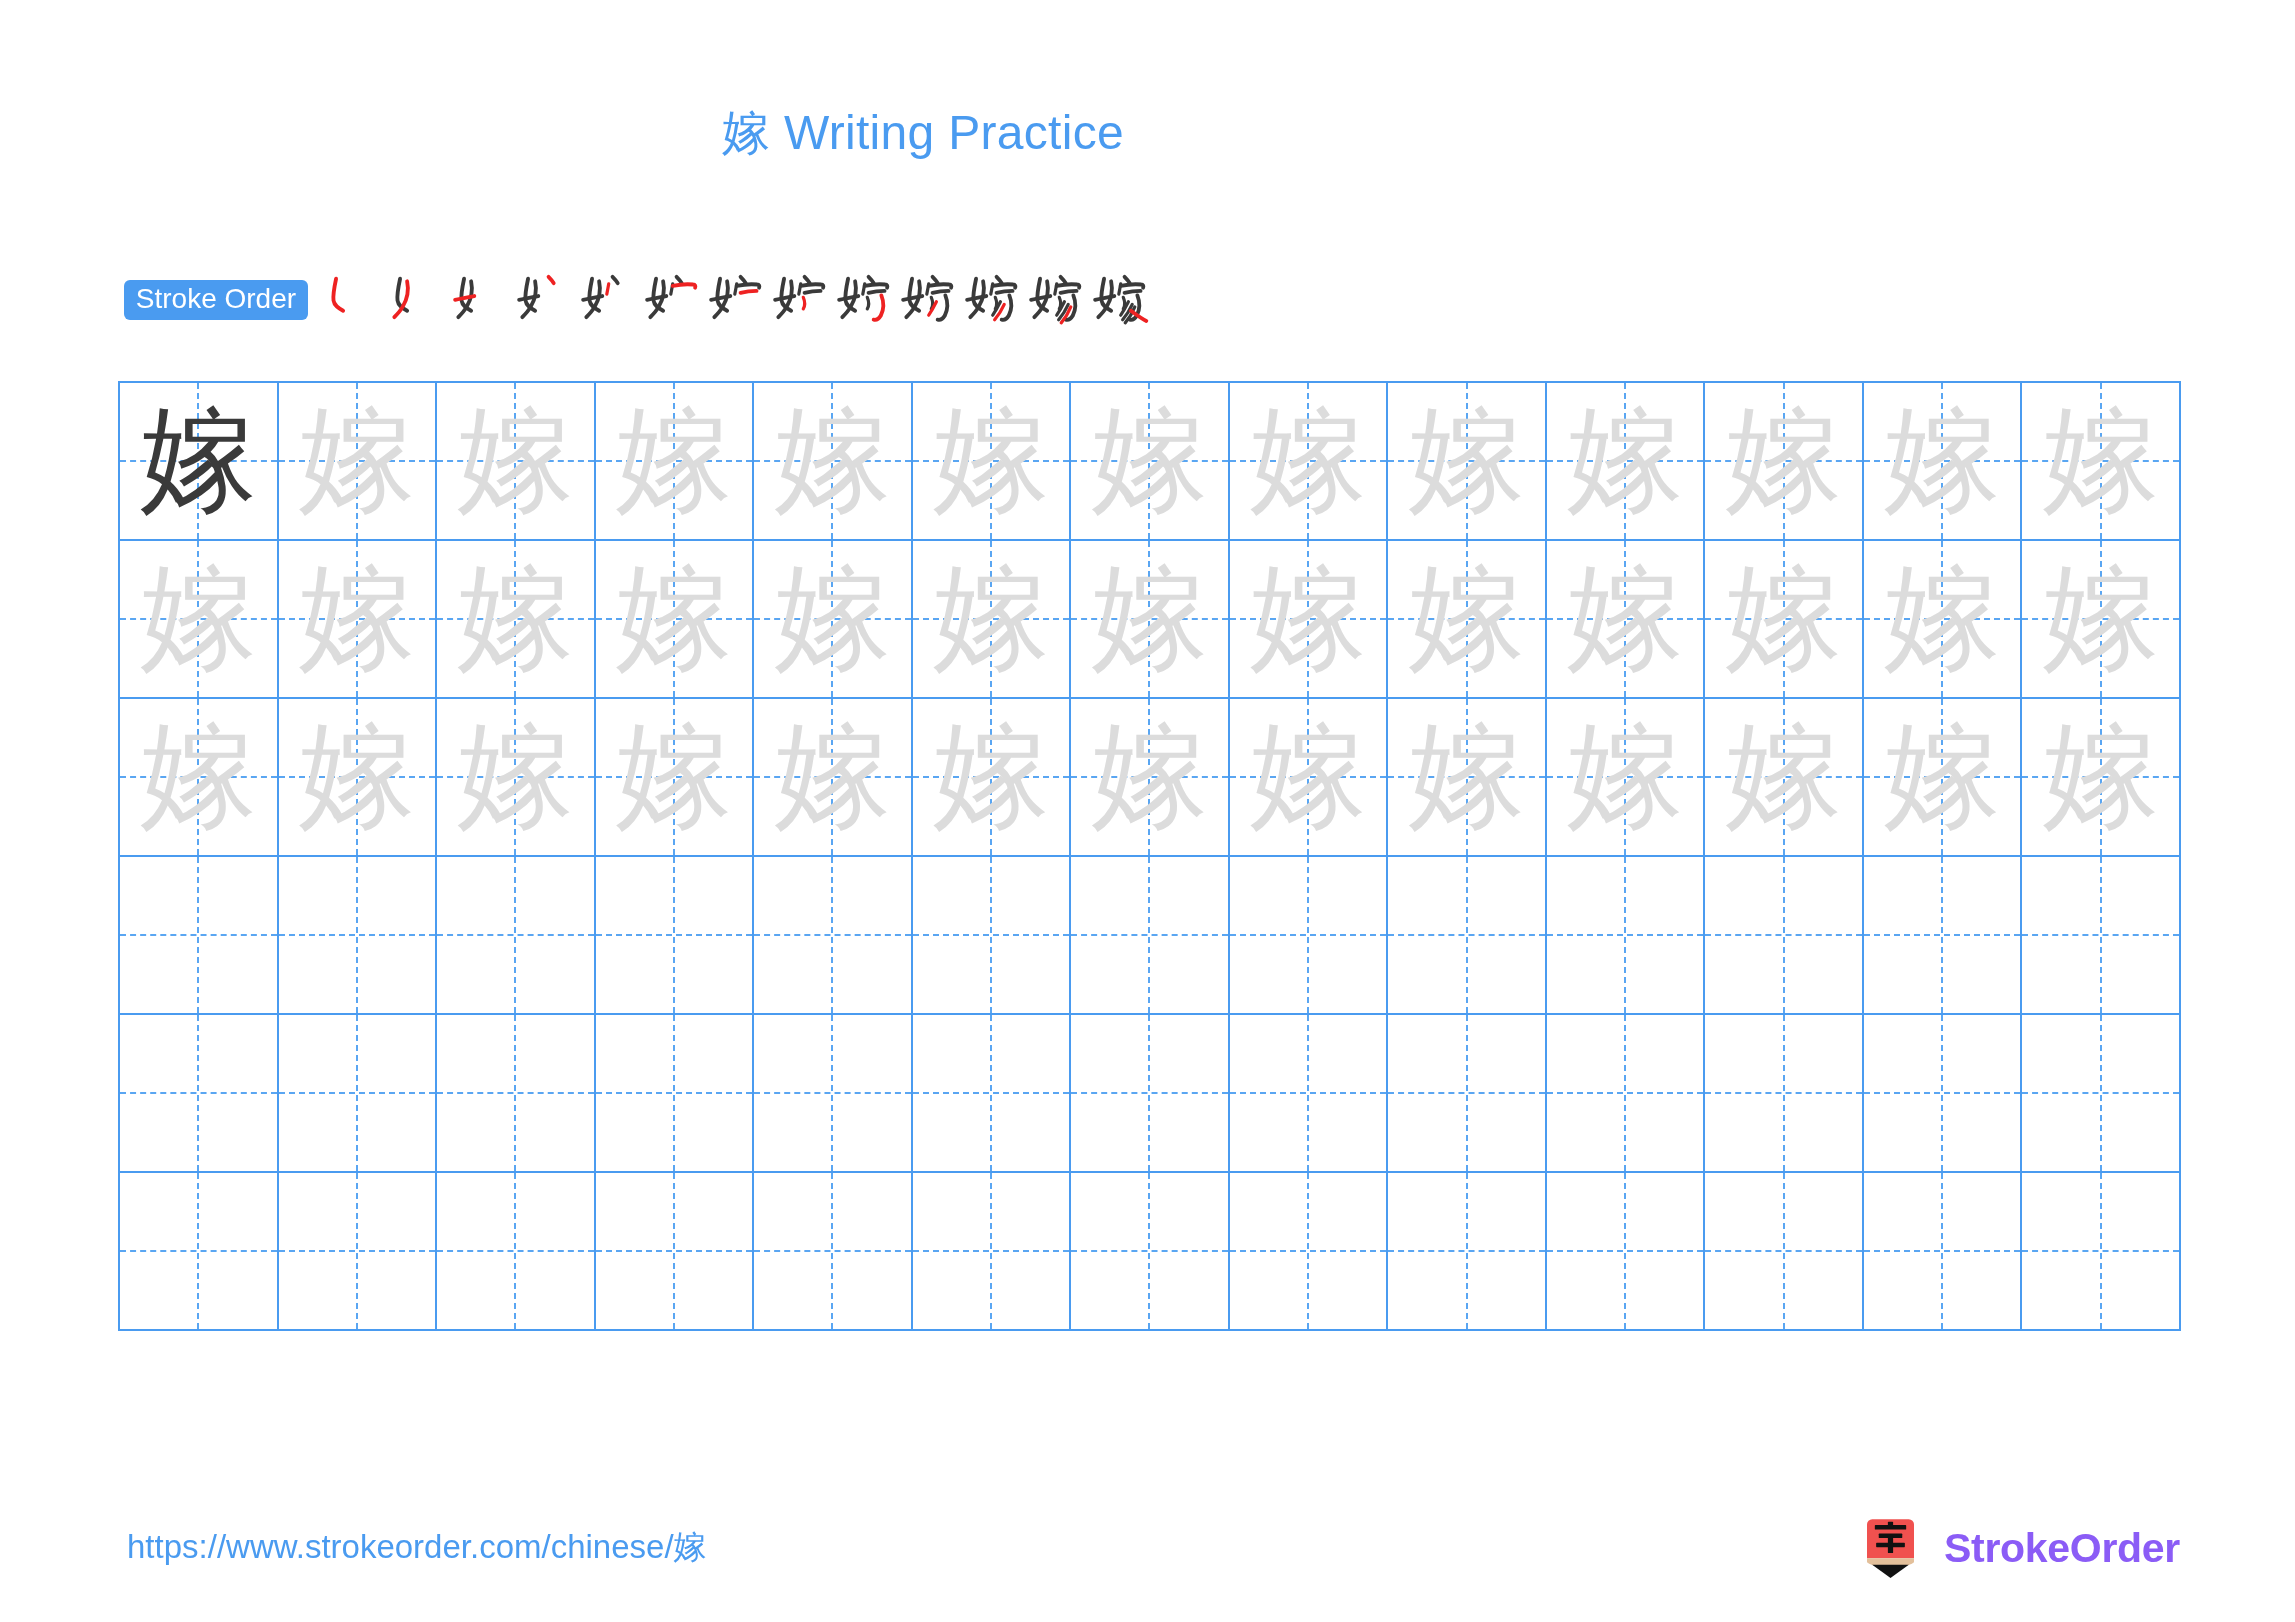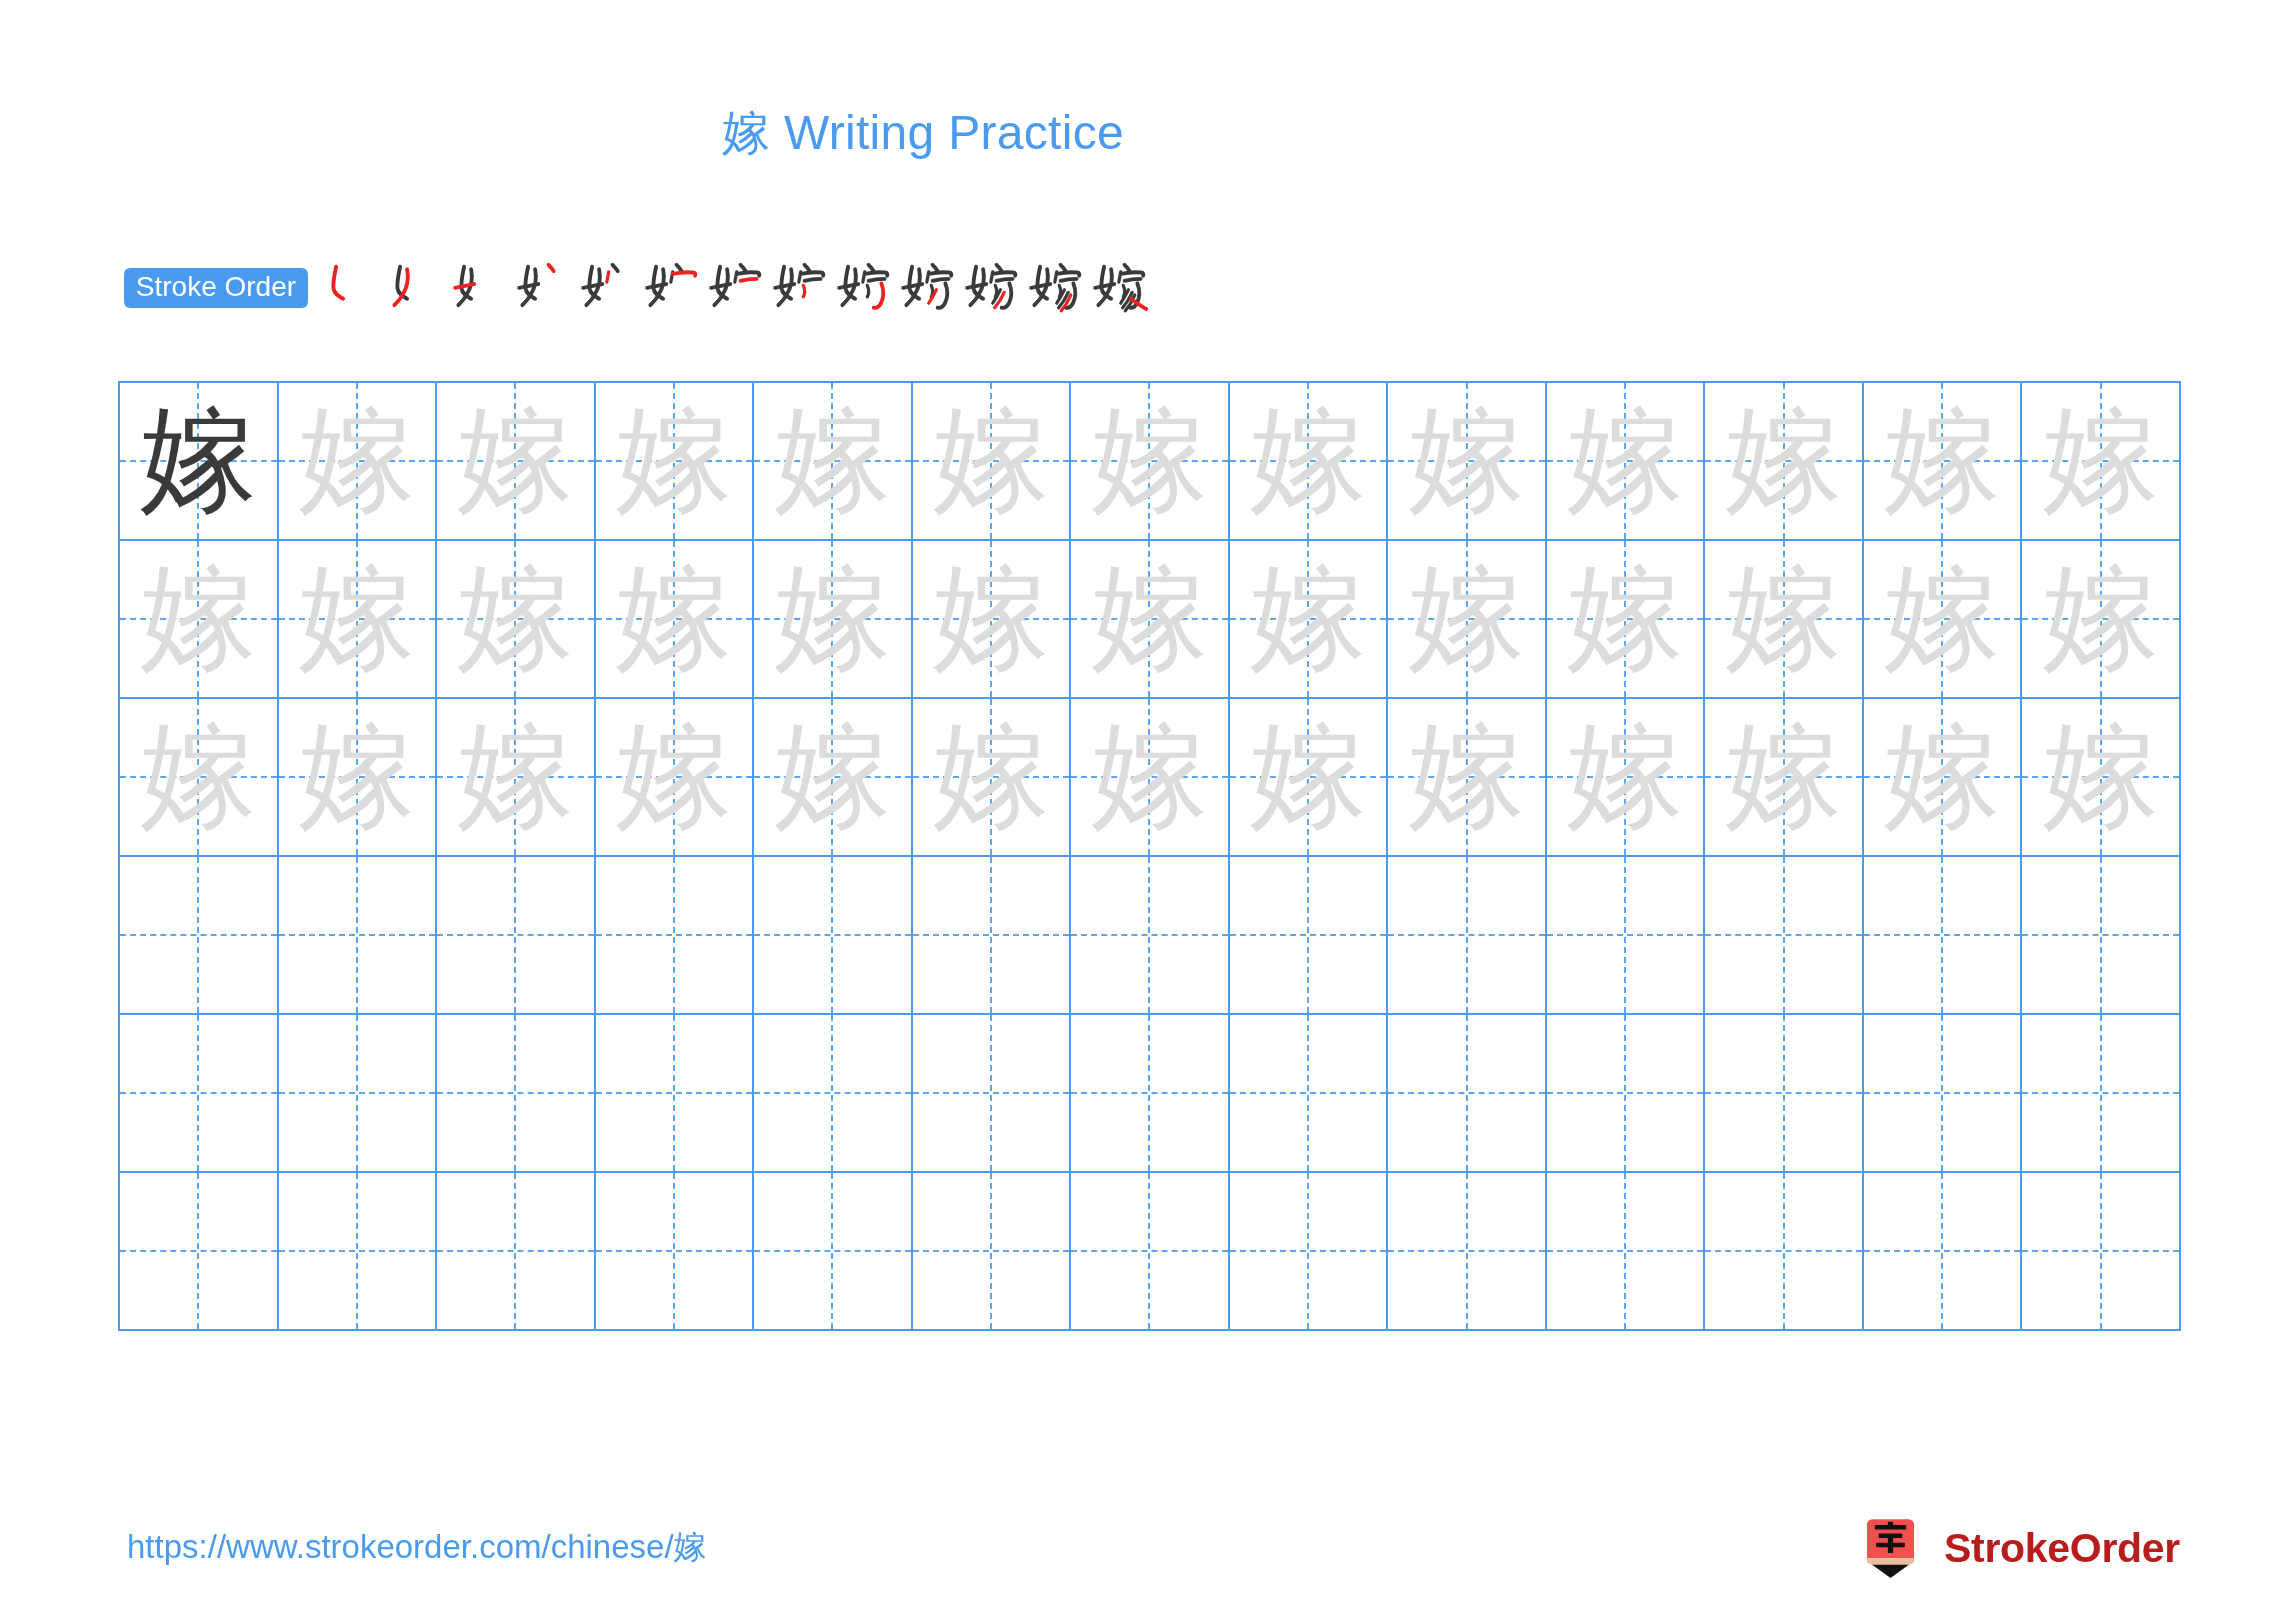--- a/index.html
+++ b/index.html
@@ -30,21 +30,21 @@
     white-space: nowrap;
   }
   .page-title .han {
     font-family: "DejaVu Sans", sans-serif;
   }
 
   
   .stroke-order-row {
     position: absolute;
     left: 124px;
-    top: 252px;
+    top: 264px;
     height: 72px;
     display: flex;
     align-items: center;
   }
   .stroke-order-badge {
     background: #4A9BF0;
     color: #ffffff;
     font-size: 28px;
     font-weight: 400;
     padding: 4.6px 11.8px 7.2px 11.8px;
@@ -157,21 +157,21 @@
   }
   .brand-logo {
     width: 47px;
     height: 59px;
     margin-right: 13px;
     flex: 0 0 auto;
   }
   .brand-name {
     font-size: 41px;
     font-weight: bold;
-    color: #b91c1c;
+    color: #8b5cf6;
     line-height: 1;
     letter-spacing: -0.3px;
     white-space: nowrap;
     margin-left: 17px;
   }
 </style>
 </head>
 <body>
 
 <div class="page-title">

